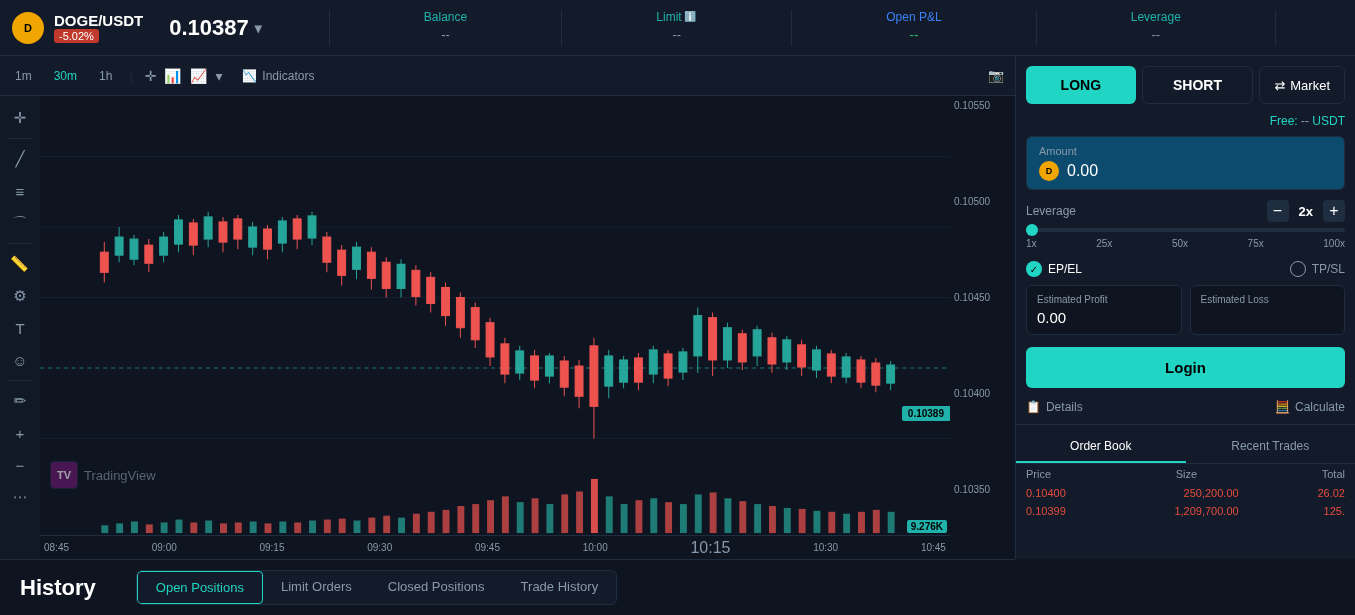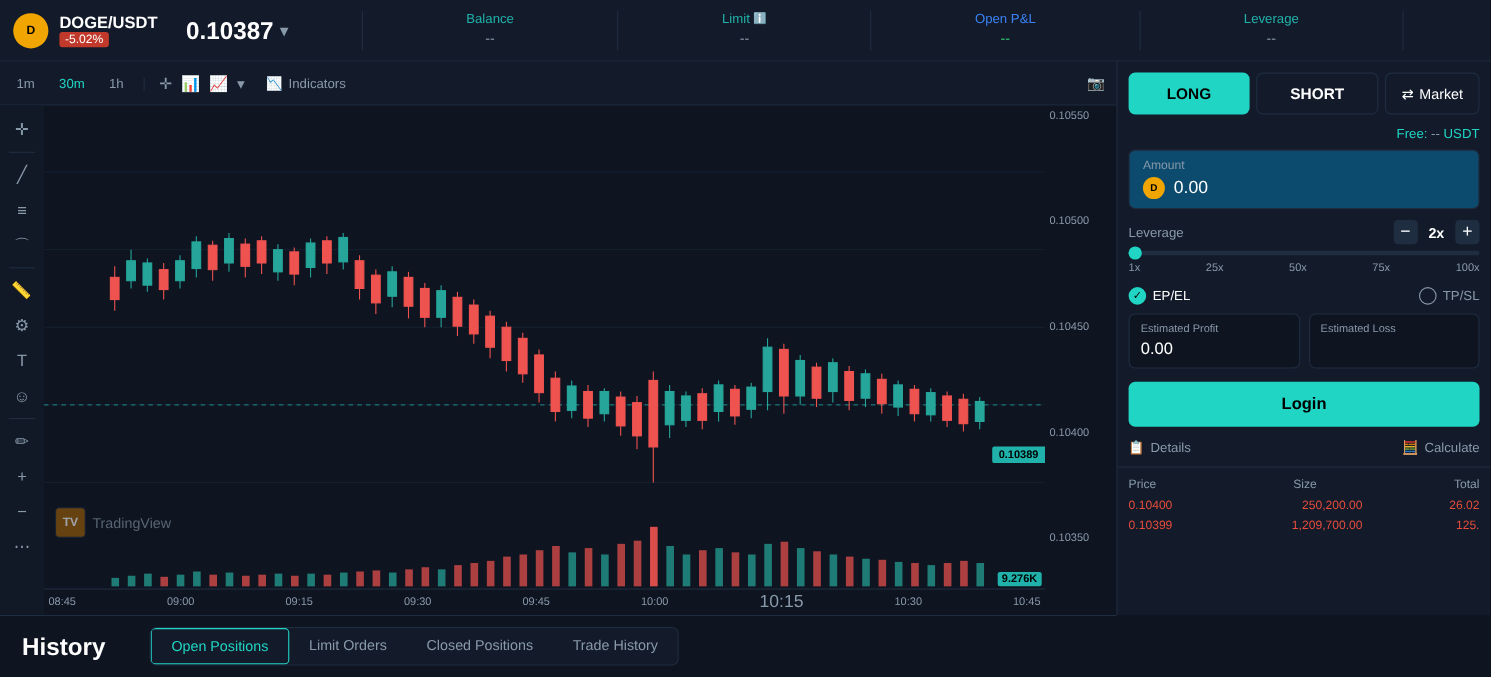--- a/index.html
+++ b/index.html
@@ -742,21 +742,21 @@
         <span style="color:#8899aa;font-size:10px;">0.10450</span>
         <span style="color:#8899aa;font-size:10px;">0.10400</span>
         <span style="color:#8899aa;font-size:10px;">0.10350</span>
       </div>
 
       <div class="current-price-tag" style="position:absolute;right:65px;top:calc(67%);background:#20b2aa;color:#000;font-size:10px;font-weight:bold;padding:2px 6px;border-radius:2px 0 0 2px;">
         <span>0.10389</span>
       </div>
 
       <div class="tv-watermark" style="position:absolute;left:50px;bottom:70px;">
-        <div class="tv-logo" style="width:28px;height:28px;background:#a16207;border:1px solid #1e2d40;border-radius:4px;display:flex;align-items:center;justify-content:center;color:#fff;font-weight:bold;font-size:11px;">TV</div>
+        <div class="tv-logo" style="width:28px;height:28px;background:#701a75;border:1px solid #1e2d40;border-radius:4px;display:flex;align-items:center;justify-content:center;color:#fff;font-weight:bold;font-size:11px;">TV</div>
         <span class="tv-text" style="color:#8899aa;font-size:13px;">TradingView</span>
       </div>
 
       <svg style="position:absolute;left:40px;bottom:24px;width:calc(100% - 105px);height:58px;" viewBox="0 0 920 60" preserveAspectRatio="none">
 
         <rect x="62" y="50" width="7" height="8" fill="#26a69a" opacity="0.7"></rect>
         <rect x="77" y="48" width="7" height="10" fill="#26a69a" opacity="0.7"></rect>
         <rect x="92" y="46" width="7" height="12" fill="#26a69a" opacity="0.7"></rect>
         <rect x="107" y="49" width="7" height="9" fill="#ef5350" opacity="0.7"></rect>
         <rect x="122" y="47" width="7" height="11" fill="#26a69a" opacity="0.7"></rect>
@@ -909,20 +909,24 @@
       </div>
       <div class="detail-item">
         <span>🧮</span>
         <span>Calculate</span>
       </div>
     </div>
 
     <div class="rp-divider"></div>
 
     <div class="ob-section">
+      <div class="ob-tabs">
+        <div class="ob-tab active">Order Book</div>
+        <div class="ob-tab">Recent Trades</div>
+      </div>
       <div class="ob-header">
         <span>Price</span>
         <span>Size</span>
         <span>Total</span>
       </div>
       <div class="ob-rows">
         <div class="ob-row red">
           <span class="ob-col">0.10400</span>
           <span class="ob-col">250,200.00</span>
           <span class="ob-col">26.02</span>

